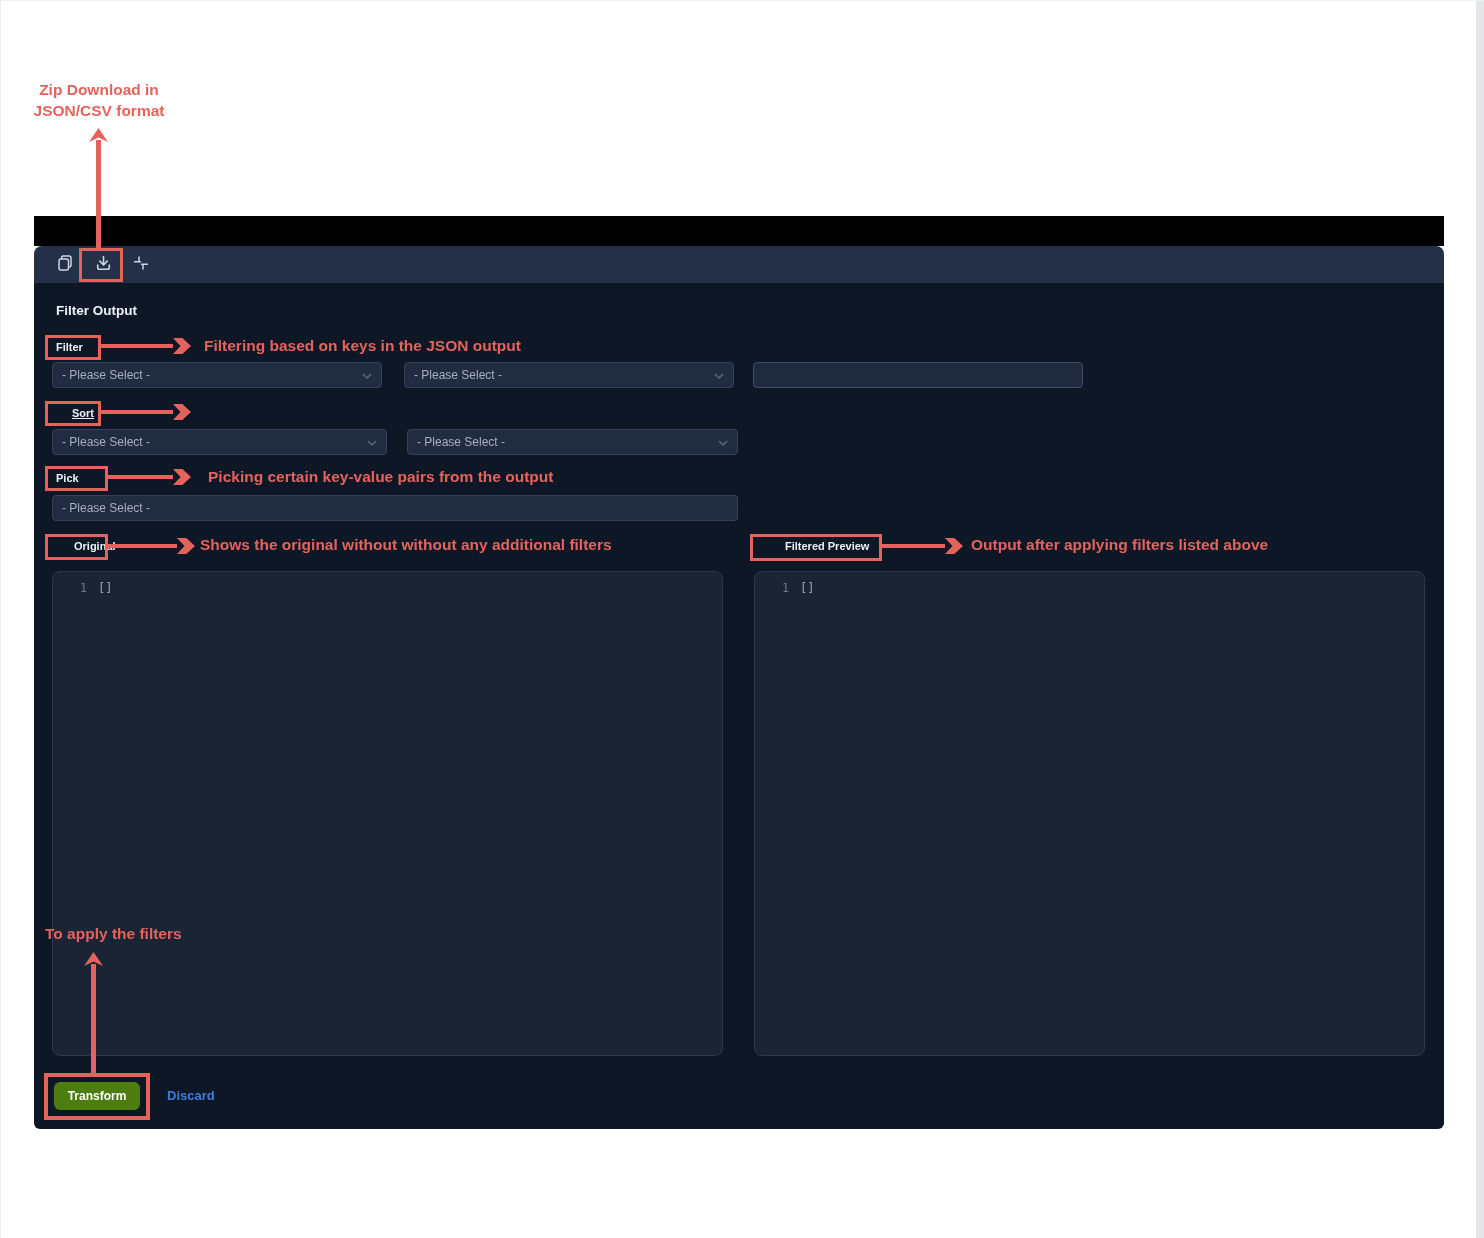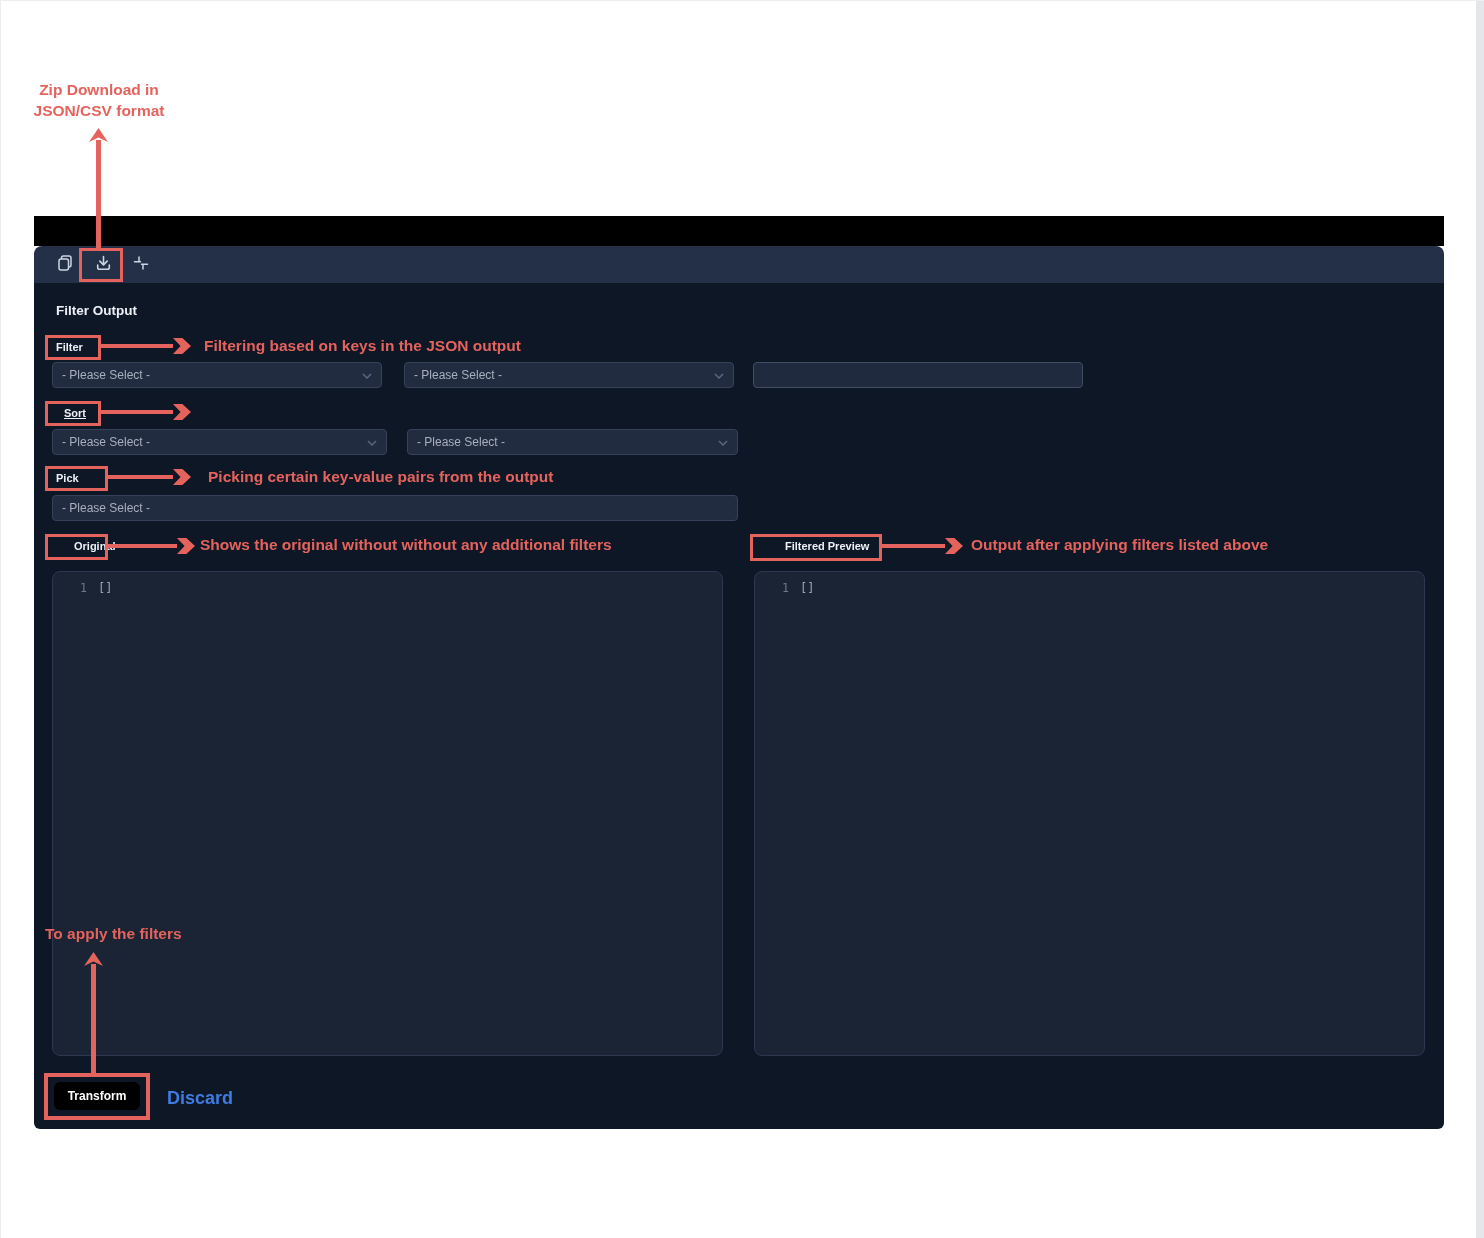--- a/index.html
+++ b/index.html
@@ -30,22 +30,22 @@
 
   .select{position:absolute;height:26px;background:var(--select-bg);border:1px solid var(--select-border);border-radius:4px;display:flex;align-items:center;justify-content:space-between;padding:0 9px;color:#a8b0bf;font-size:12px;cursor:pointer;}
   .select svg{stroke:#5a6780;fill:none;stroke-width:1.5;}
   .text-input{position:absolute;height:26px;background:#1f2a3e;border:1px solid #414d66;border-radius:4px;color:#a8b0bf;font-size:12px;padding:0 10px;}
 
   .editor{position:absolute;background:var(--editor-bg);border:1px solid var(--editor-border);border-radius:8px;cursor:text;}
   .editor-line{display:flex;padding-top:9px;font-family:"DejaVu Sans Mono",monospace;}
   .gutter{width:34px;text-align:right;color:#6d7889;font-size:11.5px;}
   .code{margin-left:11px;color:#9aa4b4;font-size:12px;}
 
-  .btn-primary{position:absolute;left:20px;top:799px;width:86px;height:28px;background:#000000;color:#ffffff;border:none;border-radius:6px;font-family:"Liberation Sans",sans-serif;font-weight:bold;font-size:12px;cursor:pointer;}
-  .link{position:absolute;left:133px;top:805px;color:#3e7ce2;font-weight:bold;font-size:18px;cursor:pointer;text-decoration:none;}
+  .btn-primary{position:absolute;left:20px;top:799px;width:86px;height:28px;background:#4d7c0f;color:#ffffff;border:none;border-radius:6px;font-family:"Liberation Sans",sans-serif;font-weight:bold;font-size:12px;cursor:pointer;}
+  .link{position:absolute;left:133px;top:805px;color:#3e7ce2;font-weight:bold;font-size:13px;cursor:pointer;text-decoration:none;}
 
   
   .ann-text{position:absolute;color:var(--coral);font-weight:bold;font-size:15.5px;white-space:nowrap;z-index:10;}
   .ann-box{position:absolute;border:3px solid var(--coral);z-index:10;}
   .shaft-h{position:absolute;height:4px;background:var(--coral);z-index:10;}
   .shaft-v{position:absolute;width:5px;background:var(--coral);z-index:10;}
   .head{position:absolute;background:var(--coral);z-index:10;}
   .head-right{width:18px;height:16px;clip-path:polygon(0 0,52% 0,100% 50%,52% 100%,0 100%,42% 50%);}
   .head-up{width:19px;height:14px;clip-path:polygon(50% 0,100% 100%,50% 68%,0 100%);}
 </style>
@@ -99,21 +99,21 @@
             </svg></span>
       </div>
       <div class="select" style="left:370px;top:79px;width:330px;">
         <span>- Please Select -</span>
         <span><svg width="10" height="6" viewBox="0 0 10 6">
               <polyline points="1,1 5,5 9,1"></polyline>
             </svg></span>
       </div>
       <input class="text-input" style="left: 719px; top: 79px; width: 330px;">
 
-      <div class="app-label" style="left:30px;top:124px;text-decoration:underline;">Sort</div>
+      <div class="app-label" style="left:38px;top:124px;text-decoration:underline;">Sort</div>
       <div class="select" style="left:18px;top:146px;width:335px;">
         <span>- Please Select -</span>
         <span><svg width="10" height="6" viewBox="0 0 10 6">
               <polyline points="1,1 5,5 9,1"></polyline>
             </svg></span>
       </div>
       <div class="select" style="left:373px;top:146px;width:331px;">
         <span>- Please Select -</span>
         <span><svg width="10" height="6" viewBox="0 0 10 6">
               <polyline points="1,1 5,5 9,1"></polyline>

